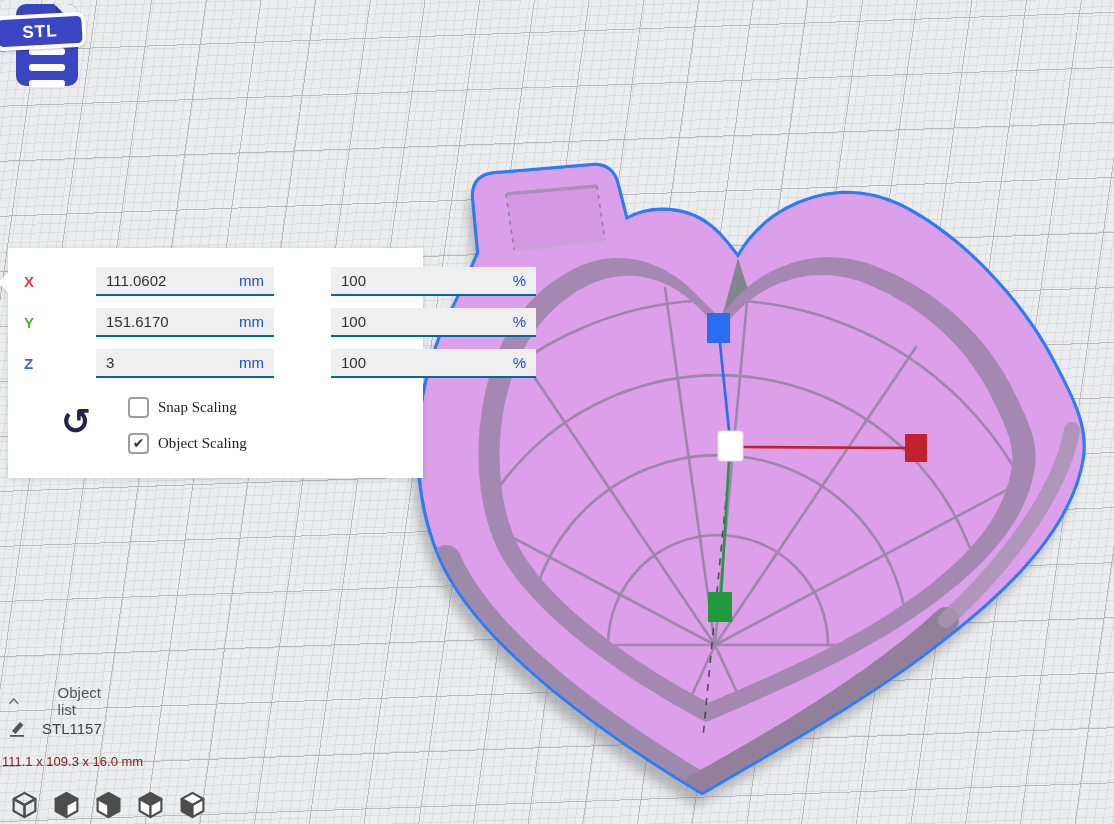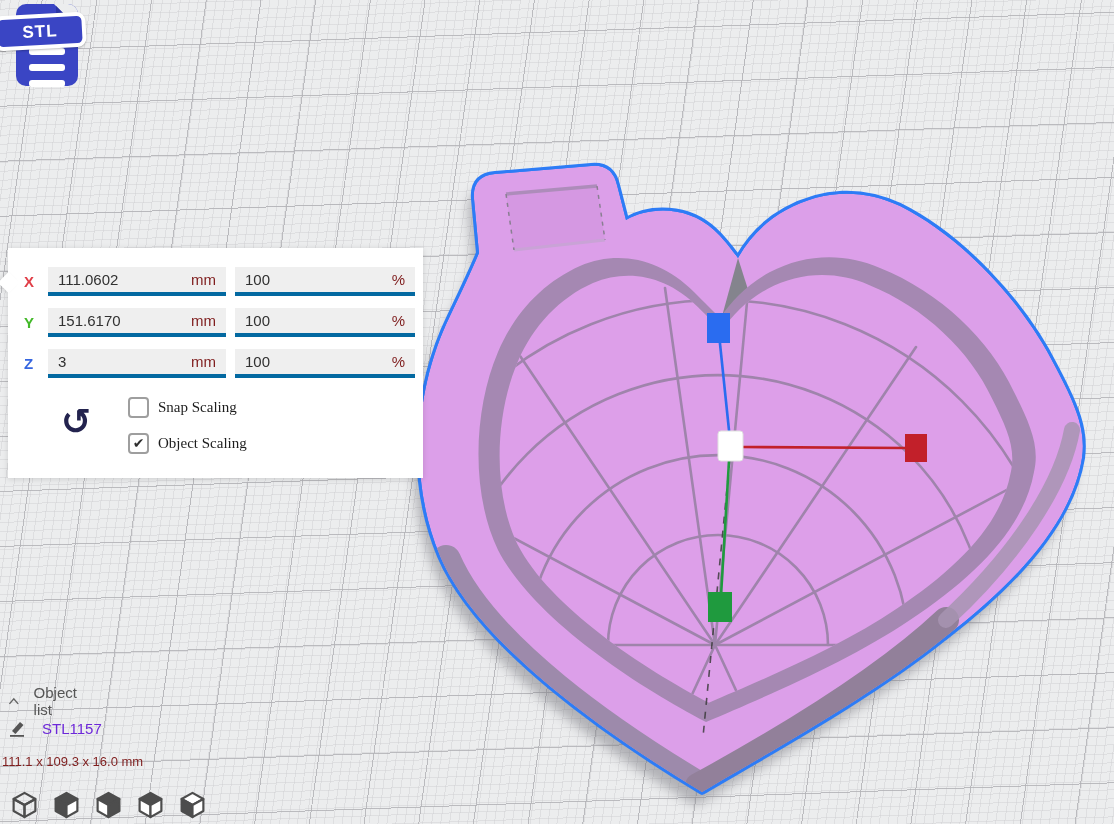--- a/index.html
+++ b/index.html
@@ -55,46 +55,46 @@
   }
   .panel-notch{
     position:absolute;left:-7px;top:27px;width:15px;height:15px;background:#ffffff;
     transform:rotate(45deg);box-shadow:-2px 2px 4px rgba(0,0,0,.08);
   }
   .axis-row{position:absolute;left:16px;height:29px;display:flex;align-items:center;}
   .axis-row.r0{top:19px}.axis-row.r1{top:60px}.axis-row.r2{top:101px}
   .axis-label{width:24px;font-size:15px;font-weight:bold;}
   .axis-x{color:#e03e47}.axis-y{color:#43b929}.axis-z{color:#3666e0}
   .field{
-    box-sizing:border-box;height:29px;background:#efefef;border-bottom:4px solid #0369a1;
+    box-sizing:border-box;height:29px;background:#efefef;border-bottom:2px solid #0369a1;
     display:flex;align-items:center;justify-content:space-between;
-    padding:0 10px;font-size:15px;color:#313131;cursor:text;
+    padding:0 10px;font-size:15px;color:#313131;cursor:text;margin-left:48px;
   }
   .field.mm{width:178px;margin-right:9px;}
-  .field.pct{width:180px;}
-  .unit{color:#7f1d1d;}
+  .field.pct{width:205px;}
+  .unit{color:#1d4ed8;}
   .reset-btn{
     position:absolute;left:48px;top:152px;width:40px;height:44px;border:0;background:none;
     font-size:36px;line-height:40px;color:#23234e;cursor:pointer;padding:0;
     font-family:"DejaVu Sans",sans-serif;font-weight:bold;
   }
   .check-row{position:absolute;left:120px;display:flex;align-items:center;gap:9px;font-family:Liberation Serif, serif;}
   .check-row.c0{top:149px}.check-row.c1{top:185px}
   .checkbox{
     box-sizing:border-box;width:21px;height:21px;border:2px solid #9e9e9e;border-radius:4px;
     background:#fff;display:flex;align-items:center;justify-content:center;
     font-size:14px;color:#2f2f2f;cursor:pointer;
   }
   .check-label{font-size:15px;color:#1d1d1d;}
   
   .objlist{position:absolute;left:0;top:680px;z-index:4;color:#4d4d4d;}
   .objlist-header{position:absolute;left:8px;top:4px;display:flex;align-items:center;gap:14px;cursor:pointer;}
-  .objlist-title{font-size:15px;color:#555;}
+  .objlist-title{font-size:15px;color:#555;margin-left:24px;}
   .objlist-item{position:absolute;left:8px;top:40px;display:flex;align-items:center;gap:14px;cursor:pointer;}
-  .objlist-name{font-size:15px;color:#6d28d9;}
+  .objlist-name{font-size:15px;color:#404040;}
   .objlist-dims{position:absolute;left:2px;top:74px;font-size:13px;color:#7f1d1d;white-space:nowrap;text-align:center;}
   
   .view-toolbar{position:absolute;left:10px;top:790px;display:flex;gap:13px;z-index:4;}
   .view-btn{width:29px;height:30px;background:none;border:0;padding:0;cursor:pointer;}
 </style>
 </head>
 <body>
 
 <div class="stage">
   <div class="grid"></div>

